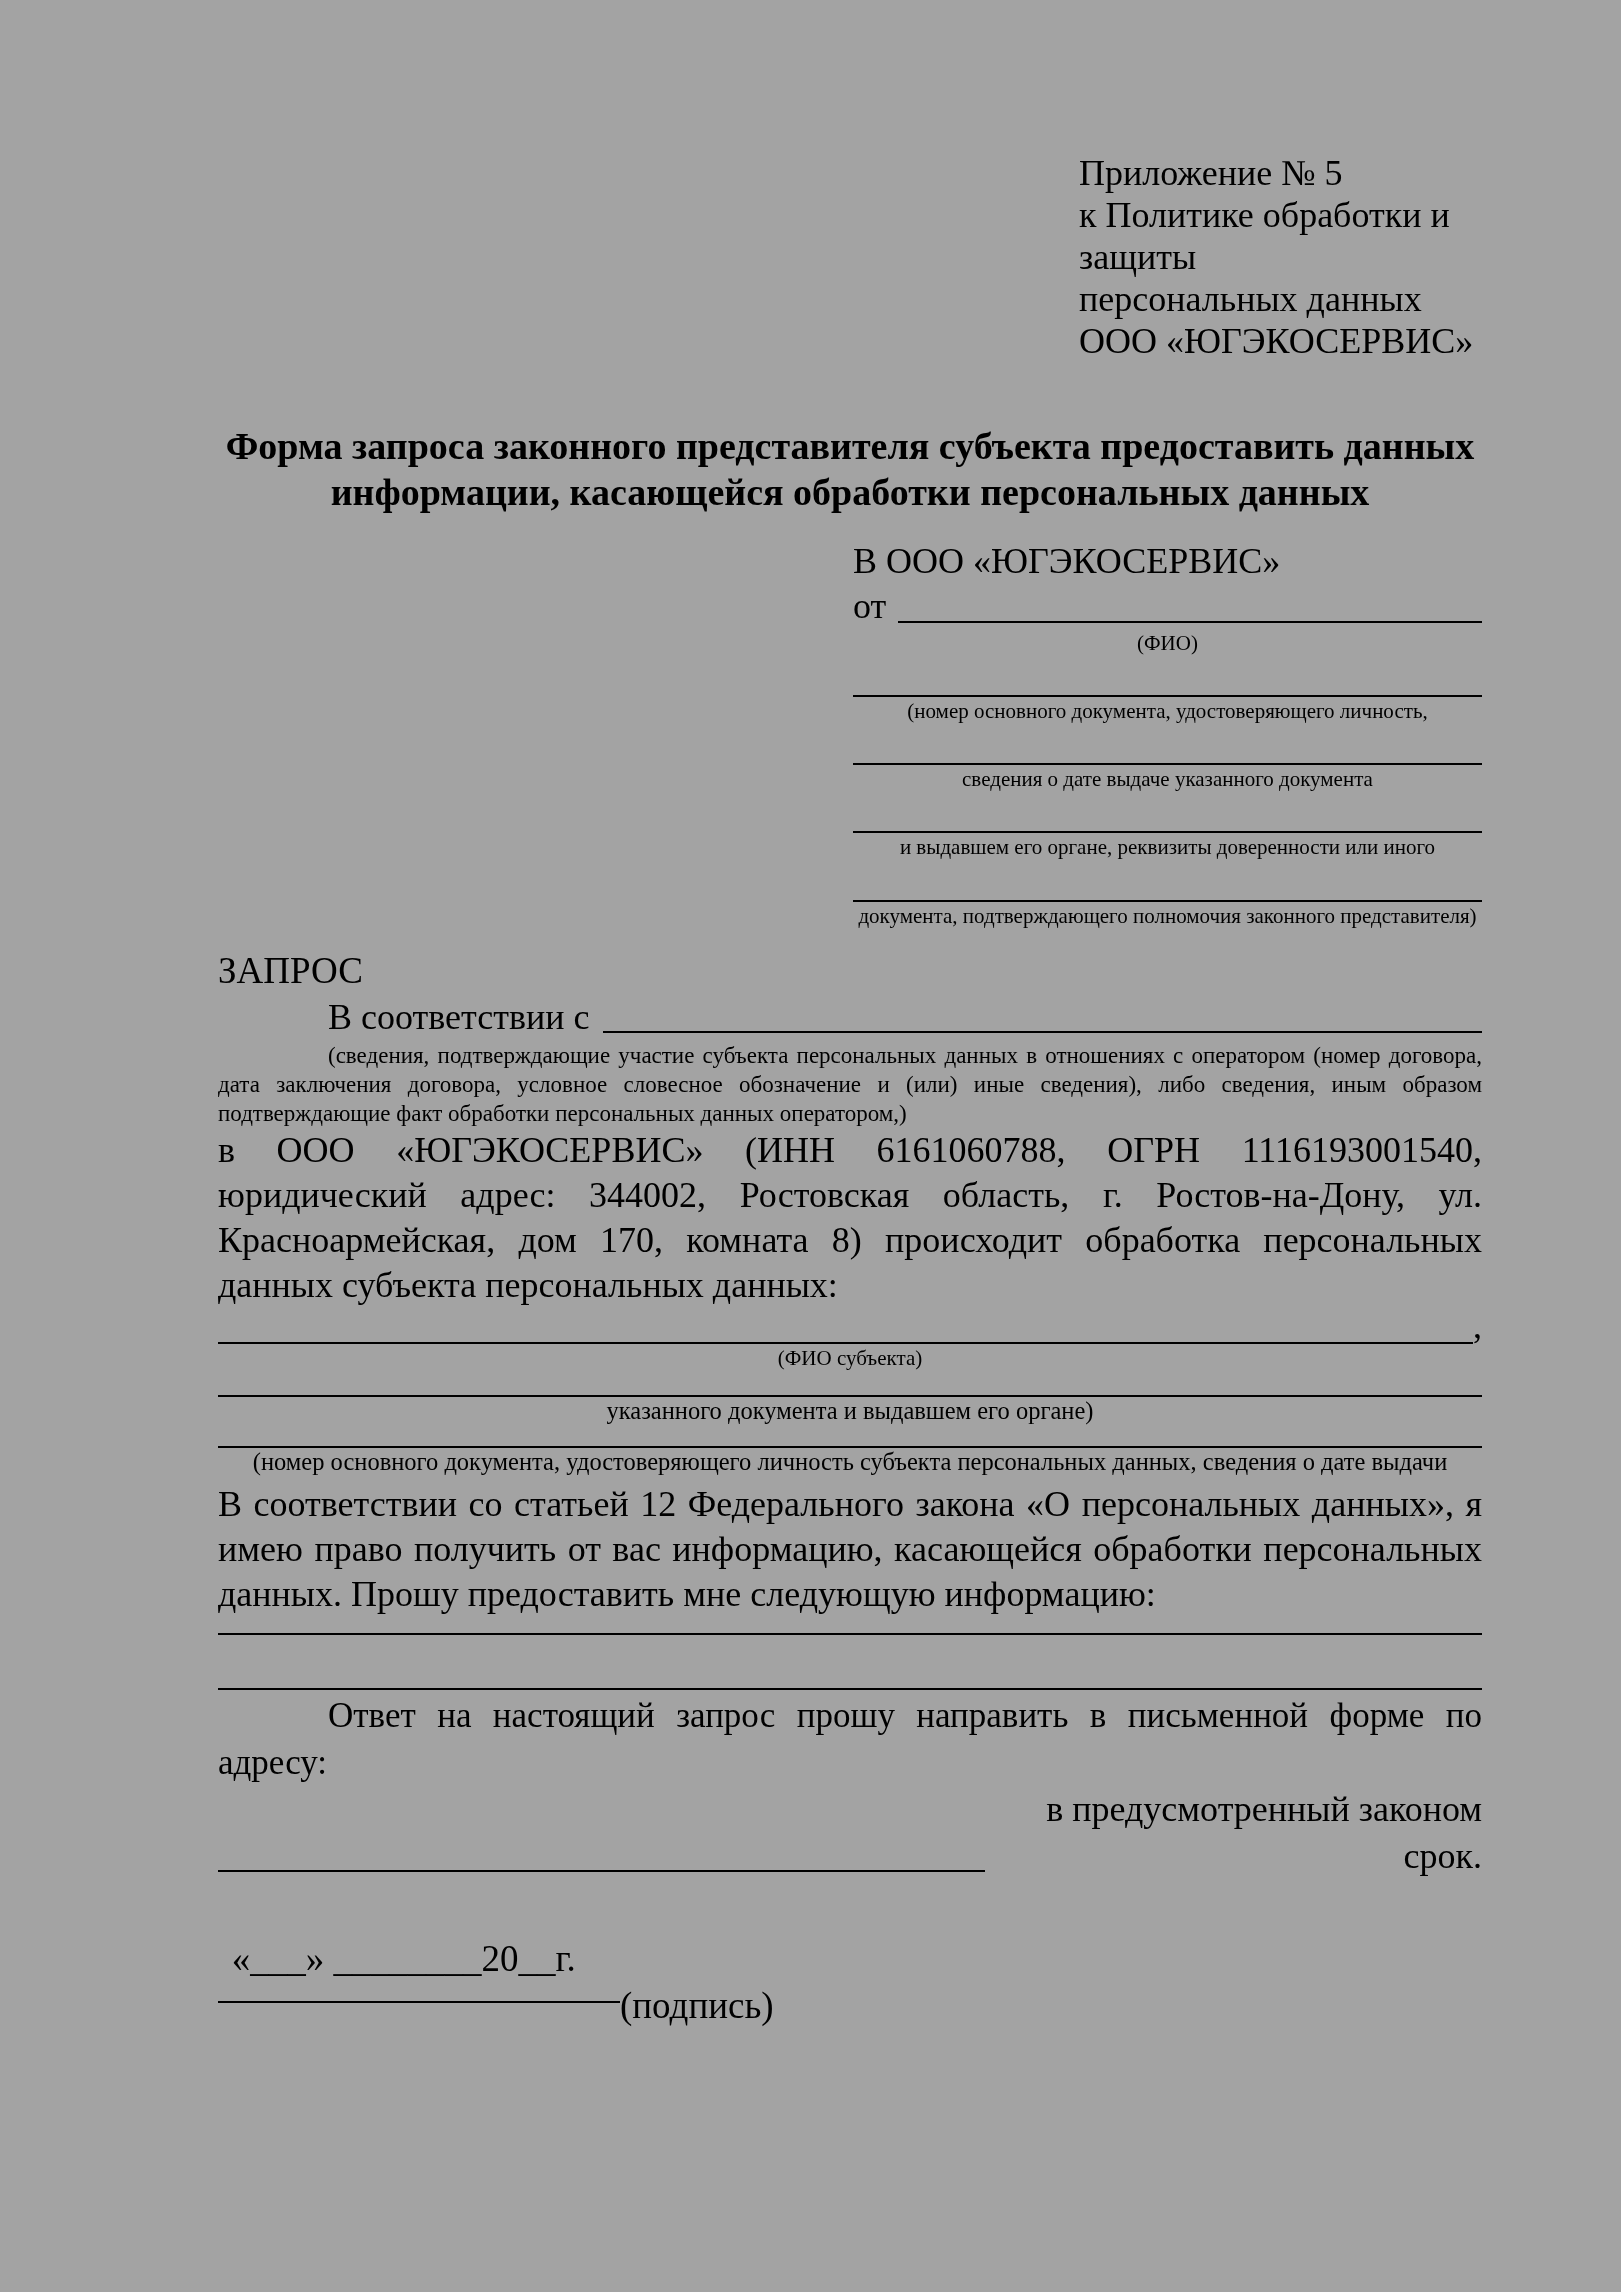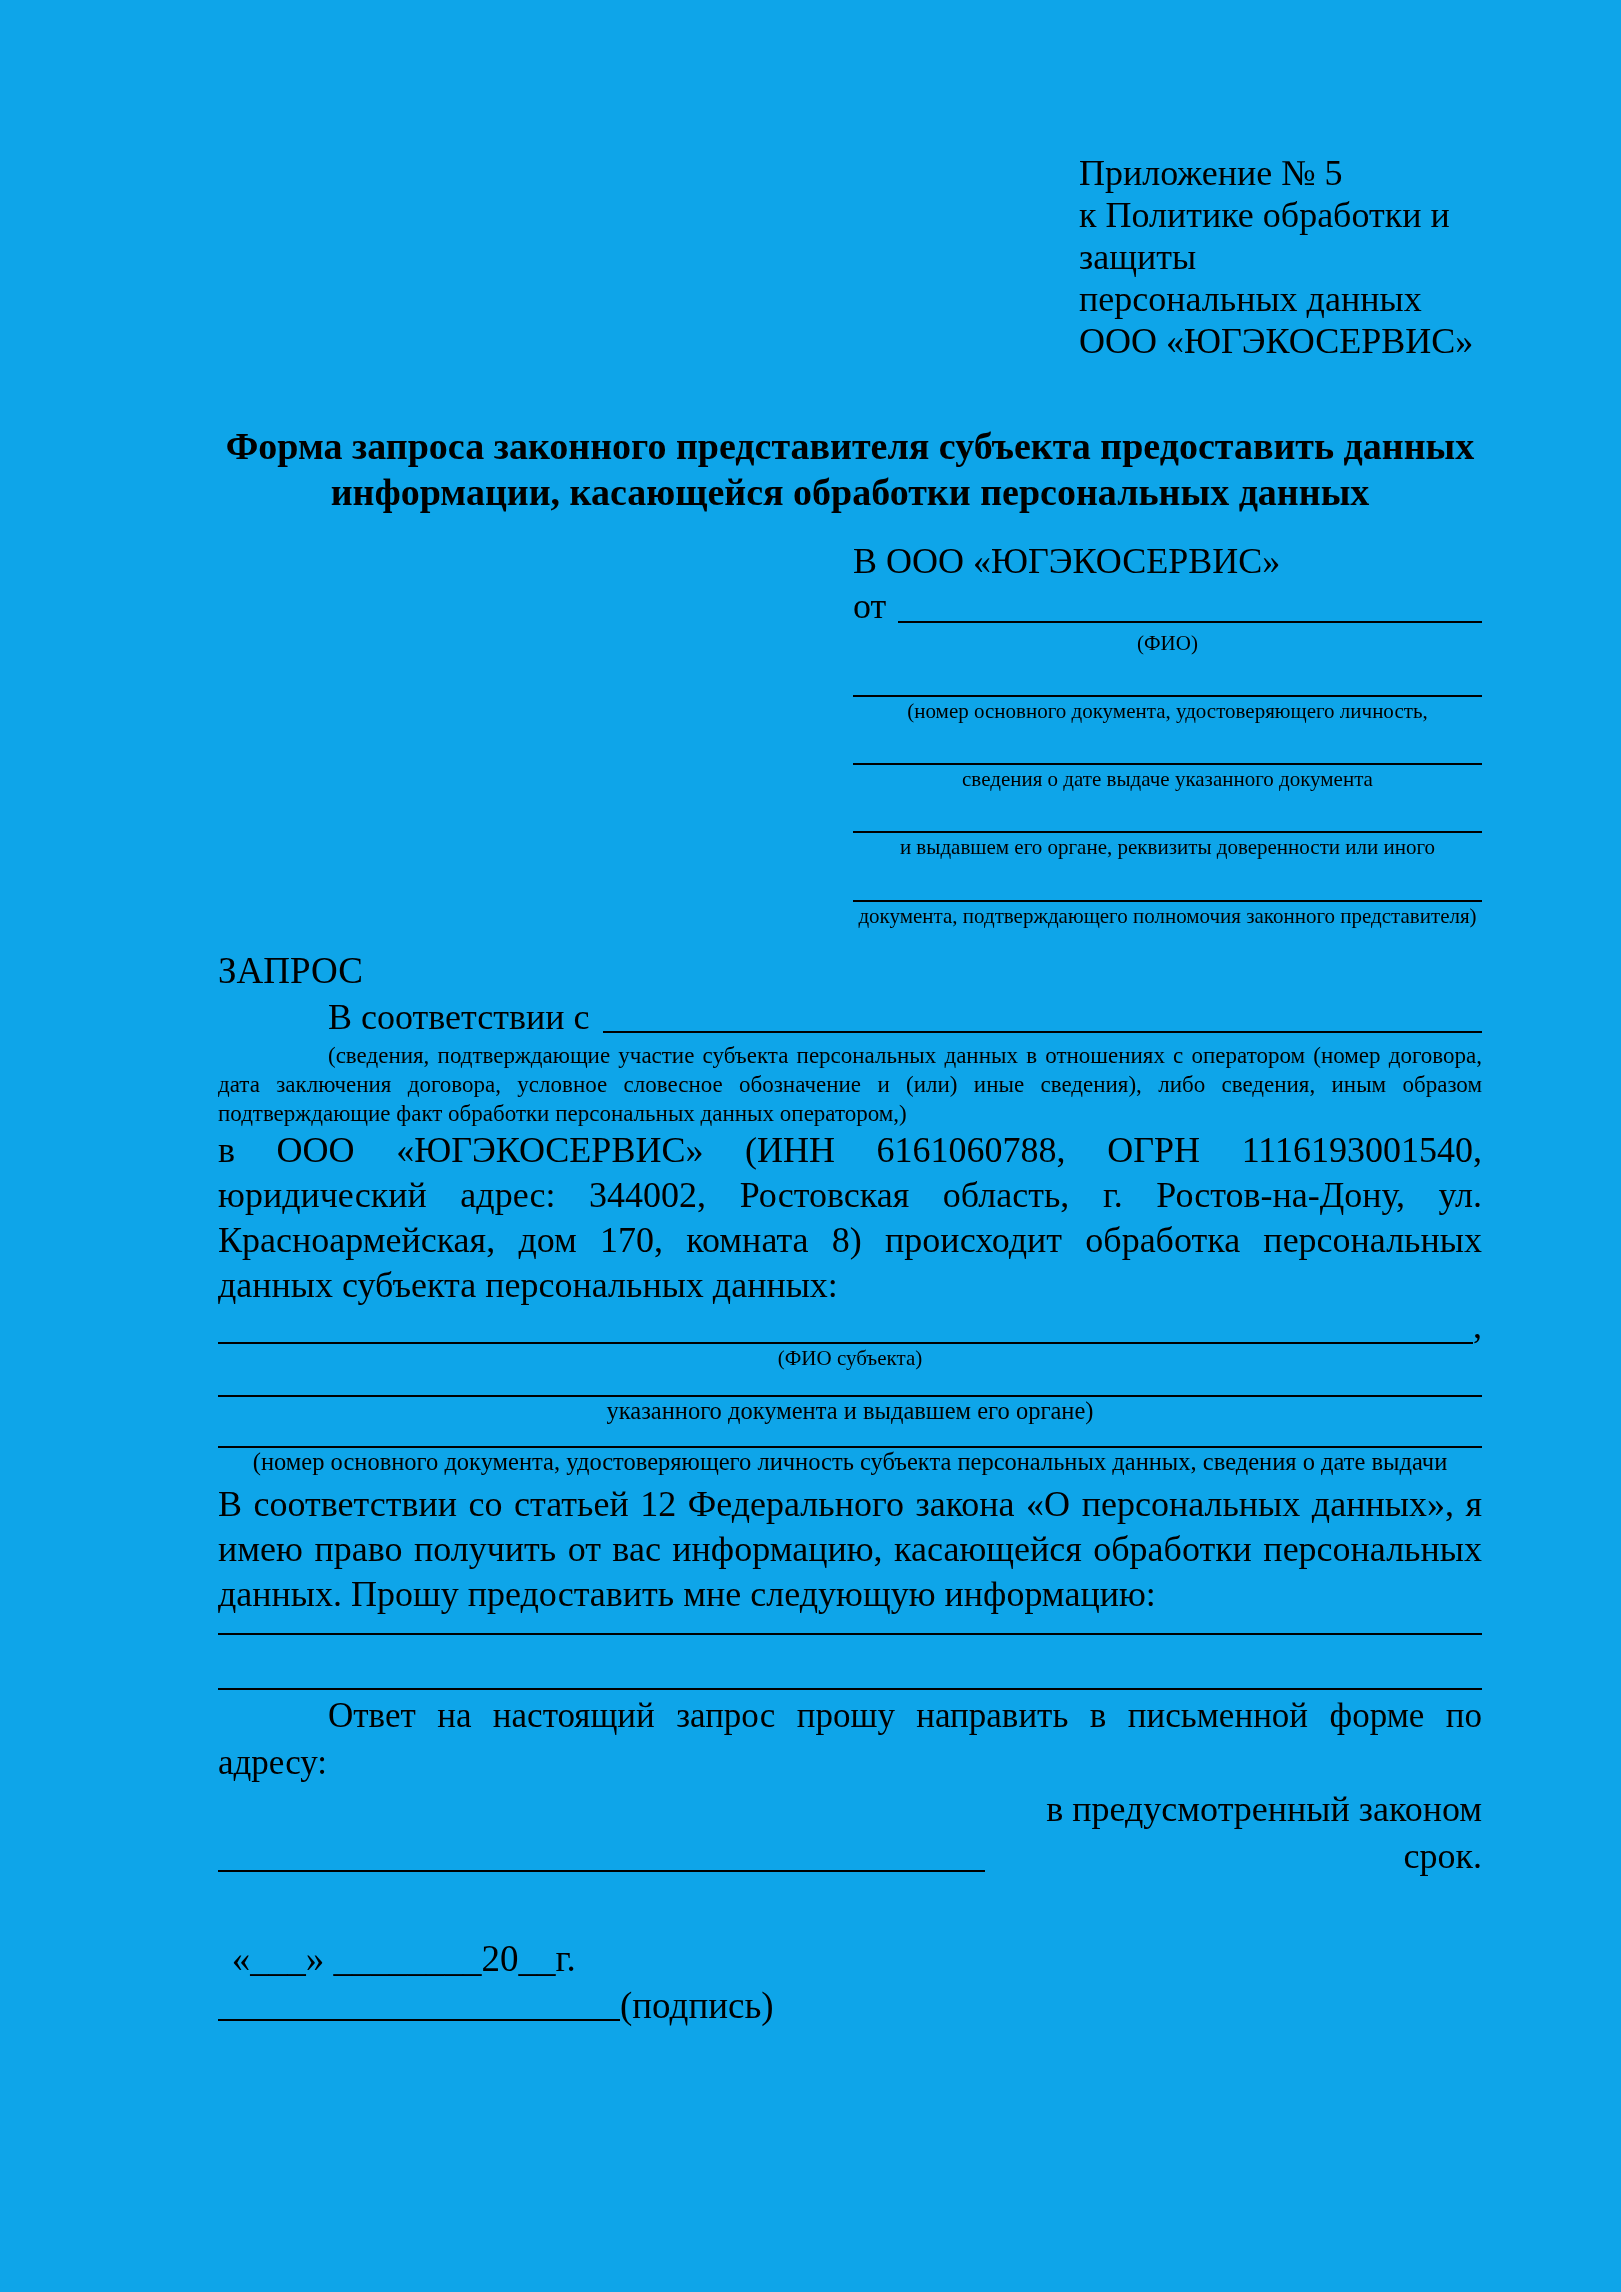--- a/index.html
+++ b/index.html
@@ -1,19 +1,19 @@
 <!DOCTYPE html>
 <html lang="ru"><head>
 <meta charset="utf-8">
 <style>
   html,body{margin:0;padding:0;background:#888;}
   .page{
     position:relative;
     width:1621px;height:2293px;
-    background:#0ea5e9;
+    background:#a3a3a3;
     color:#000;
     font-family:"Liberation Serif","DejaVu Serif",serif;
     box-sizing:border-box;
     padding:152px 139px 0 218px;
     overflow:hidden;
     margin:0 auto;
   }
   
   .hdr{margin-left:861px;font-size:36px;line-height:42px;}
   
@@ -43,21 +43,21 @@
   .blankline{height:0;border-bottom:2.9px solid #000;}
   .b1{margin-top:15.7px;}
   .b2{margin-top:53px;}
   .reply1{margin-top:2px;font-size:35px;line-height:47px;text-align:justify;text-align-last:justify;text-indent:110px;}
   .reply2{display:flex;font-size:36px;line-height:47px;}
   .reply2 .ln{flex:0 0 767px;border-bottom:2.9px solid #000;margin-bottom:7.8px;}
   .reply2 .tail{flex:1;text-align:right;}
   
   .foot{display:flex;justify-content:space-between;margin-top:55px;font-size:37px;line-height:47px;flex-direction:column;}
   .date{margin-left:13.7px;}
-  .sig{display:flex;margin-right:4px;}
+  .sig{display:flex;margin-right:4px;align-items:center;}
   .sig .ln{width:402px;border-bottom:2.9px solid #000;margin-bottom:7.8px;}
 </style>
 </head>
 <body>
 
 <div class="page">
 
   <div class="hdr">
     <div>Приложение № 5</div>
     <div>к Политике обработки и защиты</div>

